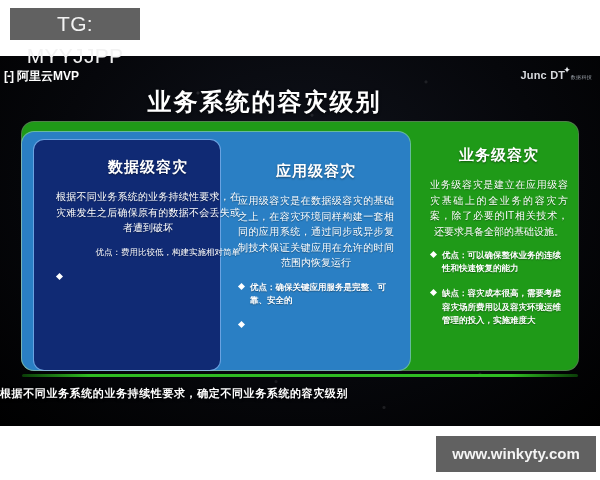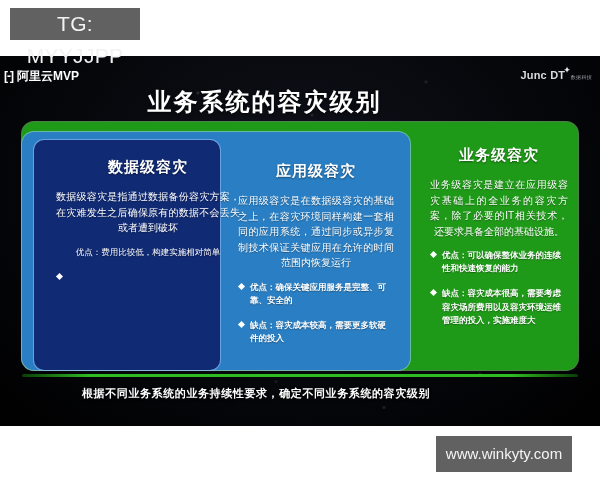--- a/index.html
+++ b/index.html
@@ -203,59 +203,60 @@
     left: 1px;
     top: 3px;
     width: 5px;
     height: 5px;
     background: #ffffff;
     transform: rotate(45deg);
   }
   .bullet-item.nodot { padding-left: 0; text-align: center; }
 
   #card-1 .bullet-item { text-align: left; }
-  #card-1 .bullet-item.nodot { text-align: center; }
+  #card-1 .bullet-item.nodot { text-align: right; }
   #card-2 .bullet-item, #card-3 .bullet-item { text-align: left; font-weight: bold; }
 
   
   #footer-rule {
     position: absolute;
     left: 22px;
     top: 318px;
     width: 556px;
     height: 3px;
     background: linear-gradient(90deg, #0b3d08, #2fbb22 12%, #2fbb22 88%, #0b3d08);
     border-radius: 2px;
   }
   #footer-text {
     position: absolute;
     left: 0;
     top: 330px;
     width: 512px;
-    text-align: center;
+    text-align: left;
     color: #ffffff;
     font-size: 11px;
     font-weight: bold;
     letter-spacing: 0.6px;
     text-shadow: 0 1px 3px rgba(0,0,0,0.85);
   }
 
   
   #watermark {
     position: absolute;
     left: 436px;
     top: 436px;
-    width: 136px;
+    width: 160px;
     height: 36px;
     background: #616161;
     color: #f4f4f4;
     font-size: 15px;
     line-height: 36px;
     text-align: center;
     z-index: 50;
+    font-weight: bold;
   }
 </style>
 </head>
 <body>
 
 <div id="tg-tag">TG: MYYJJPP</div>
 
 <div id="slide">
 
   <div id="brand-left">
@@ -270,42 +271,41 @@
   </div>
 
   <div id="slide-title">业务系统的容灾级别</div>
 
   <div id="panel-green"></div>
   <div id="panel-blue"></div>
   <div id="panel-navy"></div>
 
   <div class="card" id="card-1">
     <div class="card-title">数据级容灾</div>
-    <div class="card-body">数据级容灾是指通过数据备份容灾方案，在灾难发生之后确保原有的数据不会丢失或者遭到破坏</div>
+    <div class="card-body">根据不同业务系统的业务持续性要求，在灾难发生之后确保原有的数据不会丢失或者遭到破坏</div>
     <ul class="bullet-list">
       <li class="bullet-item nodot">
         <span>优点：费用比较低，构建实施相对简单</span>
       </li>
       <li class="bullet-item">
         <span class="dia"></span>
       </li>
     </ul>
   </div>
 
   <div class="card" id="card-2">
     <div class="card-title">应用级容灾</div>
     <div class="card-body">应用级容灾是在数据级容灾的基础之上，在容灾环境同样构建一套相同的应用系统，通过同步或异步复制技术保证关键应用在允许的时间范围内恢复运行</div>
     <ul class="bullet-list">
       <li class="bullet-item">
         <span class="dia"></span>
         <span>优点：确保关键应用服务是完整、可靠、安全的</span>
       </li>
       <li class="bullet-item">
         <span class="dia"></span>
-        <span>缺点：容灾成本较高，需要更多软硬件的投入</span>
       </li>
     </ul>
   </div>
 
   <div class="card" id="card-3">
     <div class="card-title">业务级容灾</div>
     <div class="card-body">业务级容灾是建立在应用级容灾基础上的全业务的容灾方案，除了必要的IT相关技术，还要求具备全部的基础设施。</div>
     <ul class="bullet-list">
       <li class="bullet-item">
         <span class="dia"></span>

